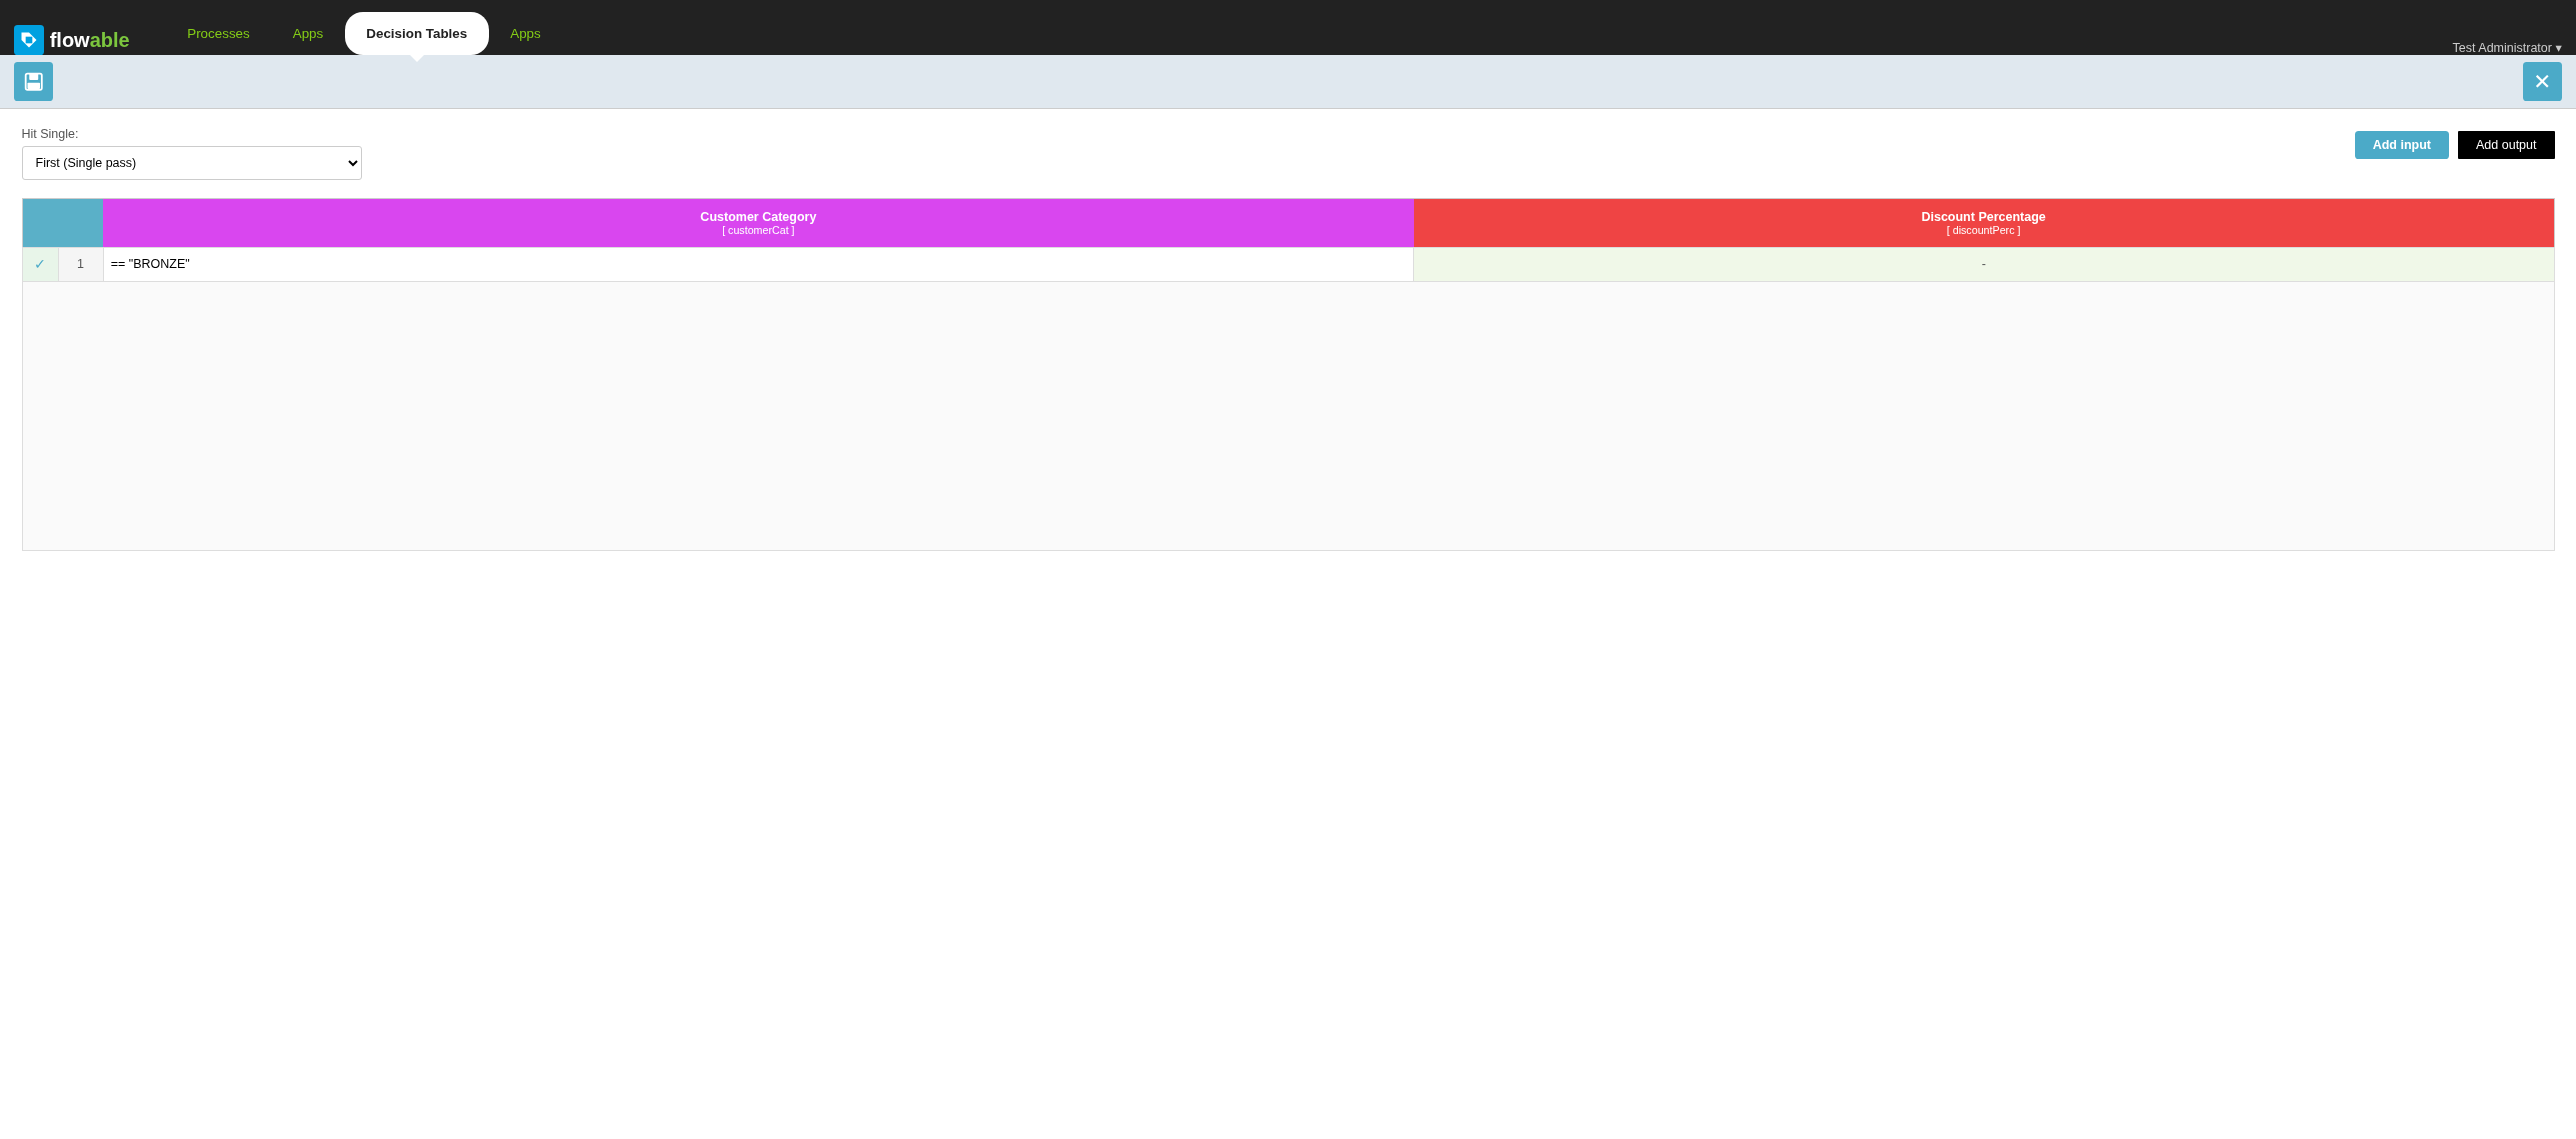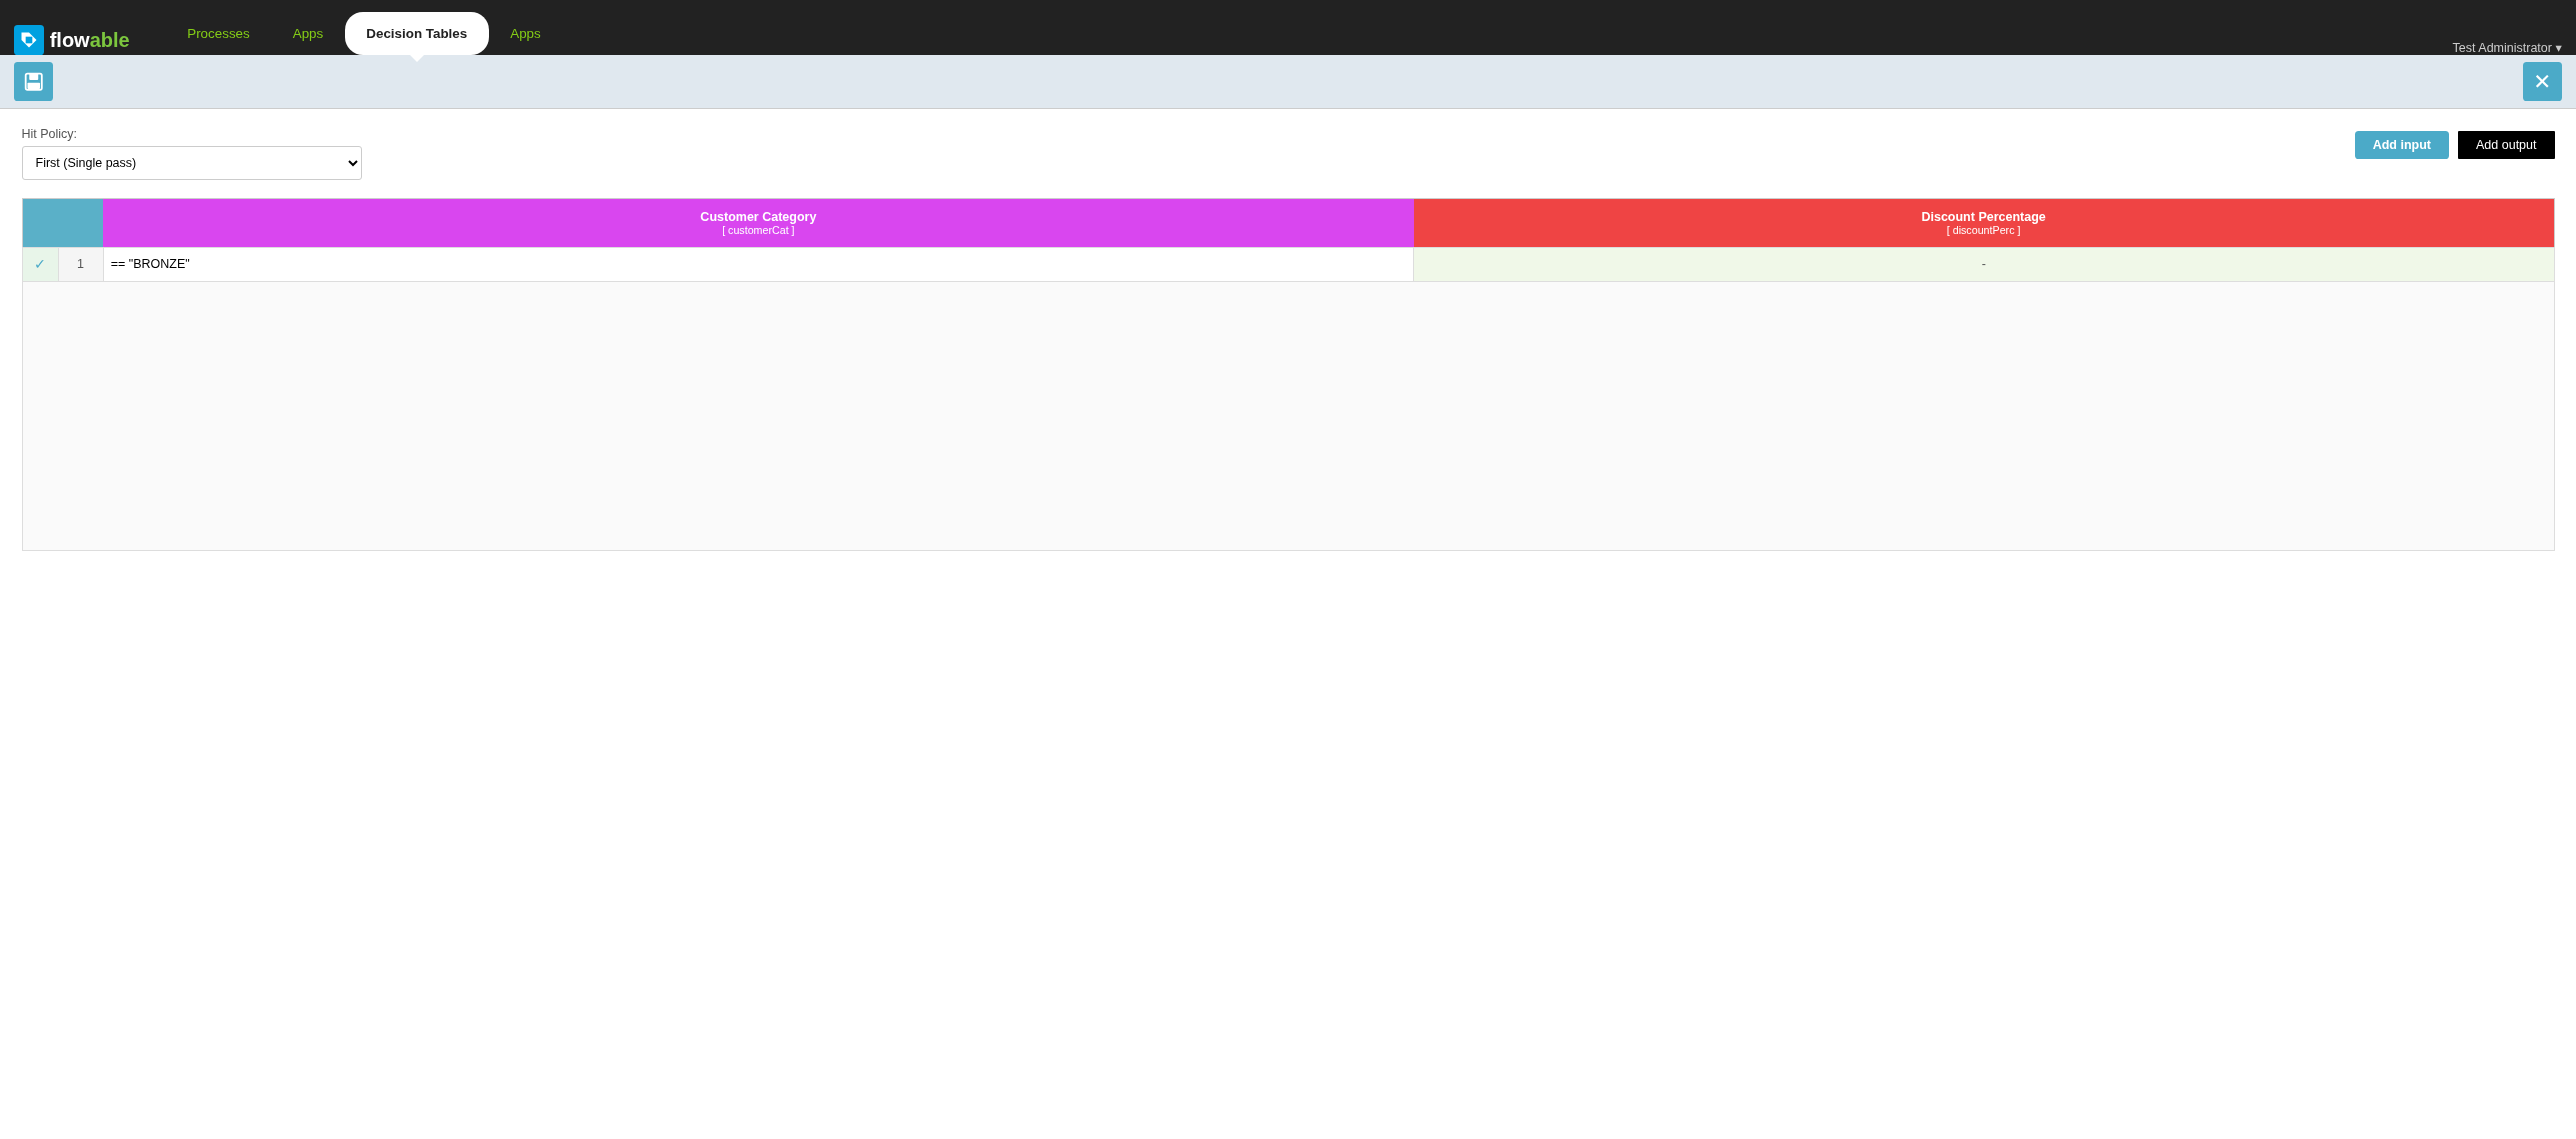--- a/index.html
+++ b/index.html
@@ -254,21 +254,21 @@
   </button>
   <button class="toolbar-close" title="Close">
     <span>✕</span>
   </button>
 </div>
 
 <div class="main-content">
 
   <div class="hit-policy-row">
     <div class="hit-policy-left">
-      <label class="hit-policy-label">Hit Policy:</label>
+      <label class="hit-policy-label">Hit Single:</label>
       <select class="hit-policy-select">
         <option>First (Single pass)</option>
         <option>Any</option>
         <option>Unique</option>
         <option>All</option>
         <option>Rule order</option>
         <option>Output order</option>
         <option>Collect</option>
       </select>
     </div>

